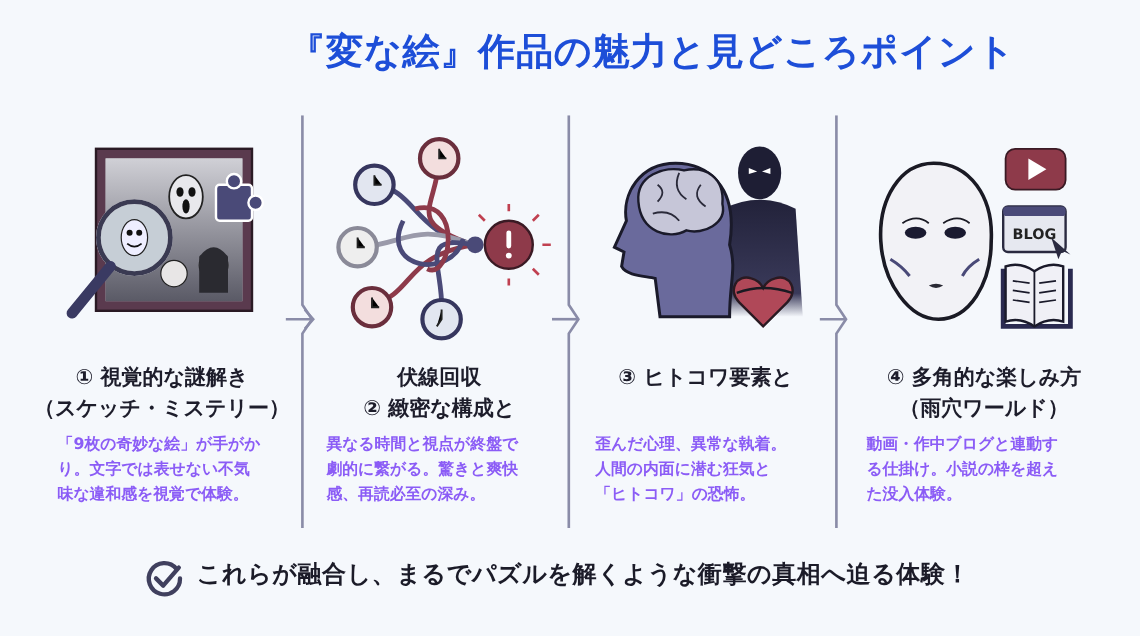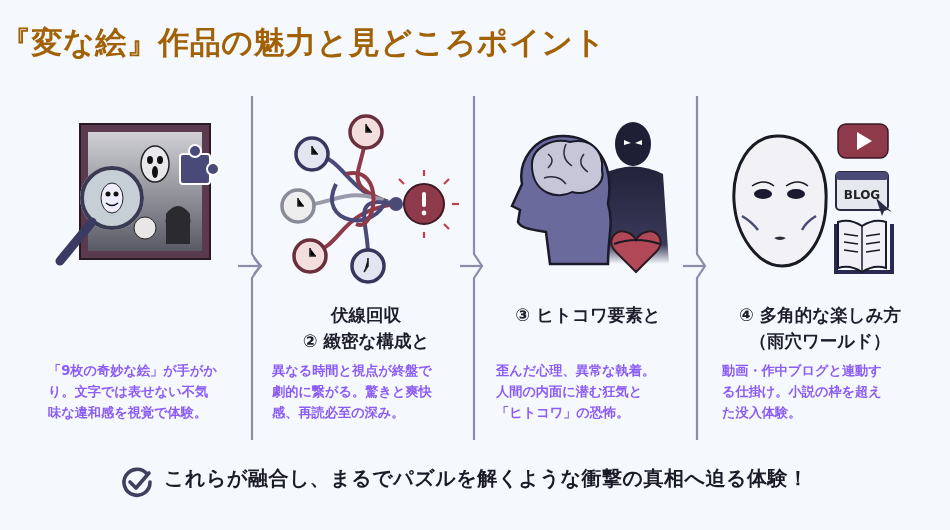--- a/index.html
+++ b/index.html
@@ -5,22 +5,22 @@
   html, body { margin: 0; padding: 0; }
   body {
     width: 950px; height: 530px; overflow: hidden;
     background: #f5f8fc;
     font-family: "DejaVu Sans", "Liberation Sans", sans-serif;
     color: #1a1a26;
     position: relative;
   }
   .title {
     position: absolute; left: 0; top: 22px; width: 846px;
-    text-align: left; font-size: 31px; font-weight: bold;
-    letter-spacing: 0.5px; color: #a16207;
+    text-align: right; font-size: 31px; font-weight: bold;
+    letter-spacing: 0.5px; color: #1d4ed8;
   }
   .sep {
     position: absolute; top: 96px; width: 30px; height: 344px;
   }
   .sep svg { display: block; }
   .col {
     position: absolute; top: 96px; height: 350px;
   }
   .illus {
     position: absolute; top: 0; left: 0; width: 100%; height: 190px;
@@ -89,20 +89,24 @@
       <circle cx="183" cy="63" r="6" fill="#4a4a78" stroke="#fff" stroke-width="2"></circle>
       <circle cx="165" cy="45" r="6" fill="#4a4a78" stroke="#fff" stroke-width="2"></circle>
       <circle cx="82" cy="92" r="30" fill="#c6ced6" stroke="#fff" stroke-width="4"></circle>
       <circle cx="82" cy="92" r="30" fill="none" stroke="#3a3a52" stroke-width="4"></circle>
       <ellipse cx="82" cy="92" rx="11" ry="15" fill="#eef" stroke="#222"></ellipse>
       <circle cx="78" cy="88" r="2.5" fill="#111"></circle>
         <circle cx="86" cy="88" r="2.5" fill="#111"></circle>
       <path d="M76 97 q6 5 12 0" stroke="#111" fill="none" stroke-width="1.5"></path>
       <path d="M62 116 L30 155" stroke="#3a3a62" stroke-width="9" stroke-linecap="round"></path>
     </svg>
+  </div>
+  <div class="heading">
+    <div>① 視覚的な謎解き</div>
+    <div>（スケッチ・ミステリー）</div>
   </div>
   <div class="desc" style="left:28px">「9枚の奇妙な絵」が手がか
 り。文字では表せない不気
 味な違和感を視覚で体験。</div>
 </div>
 
 <div class="col" style="left:256px;width:220px">
   <div class="illus">
     <svg style="left:20px;top:8px" width="190" height="180" viewBox="0 0 190 180">
       <g fill="none" stroke-width="4">

